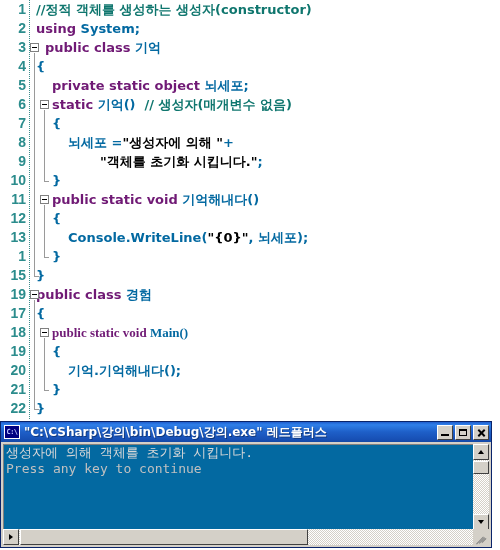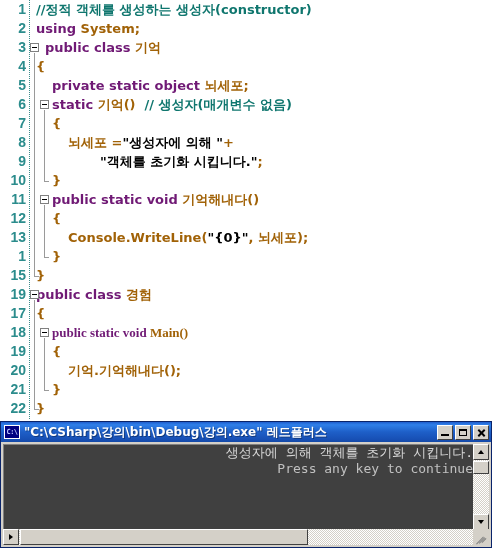--- a/index.html
+++ b/index.html
@@ -34,21 +34,21 @@
     position:absolute;left:29px;top:0;width:1px;height:420px;
     background-image:linear-gradient(to bottom,#3C8C8C 1px,transparent 1px);
     background-size:1px 2px;
   }
   .codetext{
     position:absolute;left:36px;top:0;height:19px;line-height:19px;
     white-space:pre;
   }
   .kw{color:#701a75;font-weight:bold;}
   .cmt{color:#0f766e;font-weight:bold;}
-  .plain{color:#a16207;font-weight:bold;}
+  .plain{color:#0369a1;font-weight:bold;}
   .str{color:#000000;font-weight:bold;}
 
   
   .foldbox{
     position:absolute;width:9px;height:9px;top:5px;
     border:1px solid #808080;background:#ffffff;
     box-sizing:border-box;
   }
   .foldbox:before{
     content:"";position:absolute;left:1px;top:3px;width:5px;height:1px;background:#000;
@@ -98,24 +98,23 @@
     box-sizing:border-box;position:relative;
   }
   .wbtn i{position:absolute;display:block;background:#000;}
   .wb-min i{left:3px;bottom:3px;width:8px;height:2px;}
   .wb-max i{left:3px;top:3px;width:8px;height:7px;background:transparent;border:1px solid #000;border-top-width:2px;box-sizing:border-box;}
   .wb-close i:nth-child(1){left:3px;top:6px;width:9px;height:2px;transform:rotate(45deg);}
   .wb-close i:nth-child(2){left:3px;top:6px;width:9px;height:2px;transform:rotate(-45deg);}
 
   .console-body{
     position:absolute;left:2px;top:22px;width:470px;height:86px;
-    background:#404040;overflow:hidden;
+    background:#0369a1;overflow:hidden;
     border-top:1px solid #808080;border-left:1px solid #808080;
     box-sizing:border-box;
-    text-align:right;
   }
   .con-line{
     color:#c0c0c0;font-family:"DejaVu Sans Mono",monospace;
     font-size:13px;line-height:16px;white-space:pre;
     padding-left:2px;
   }
   .con-line.bright{color:#d8d8d8;}
 
   
   .vscroll{

